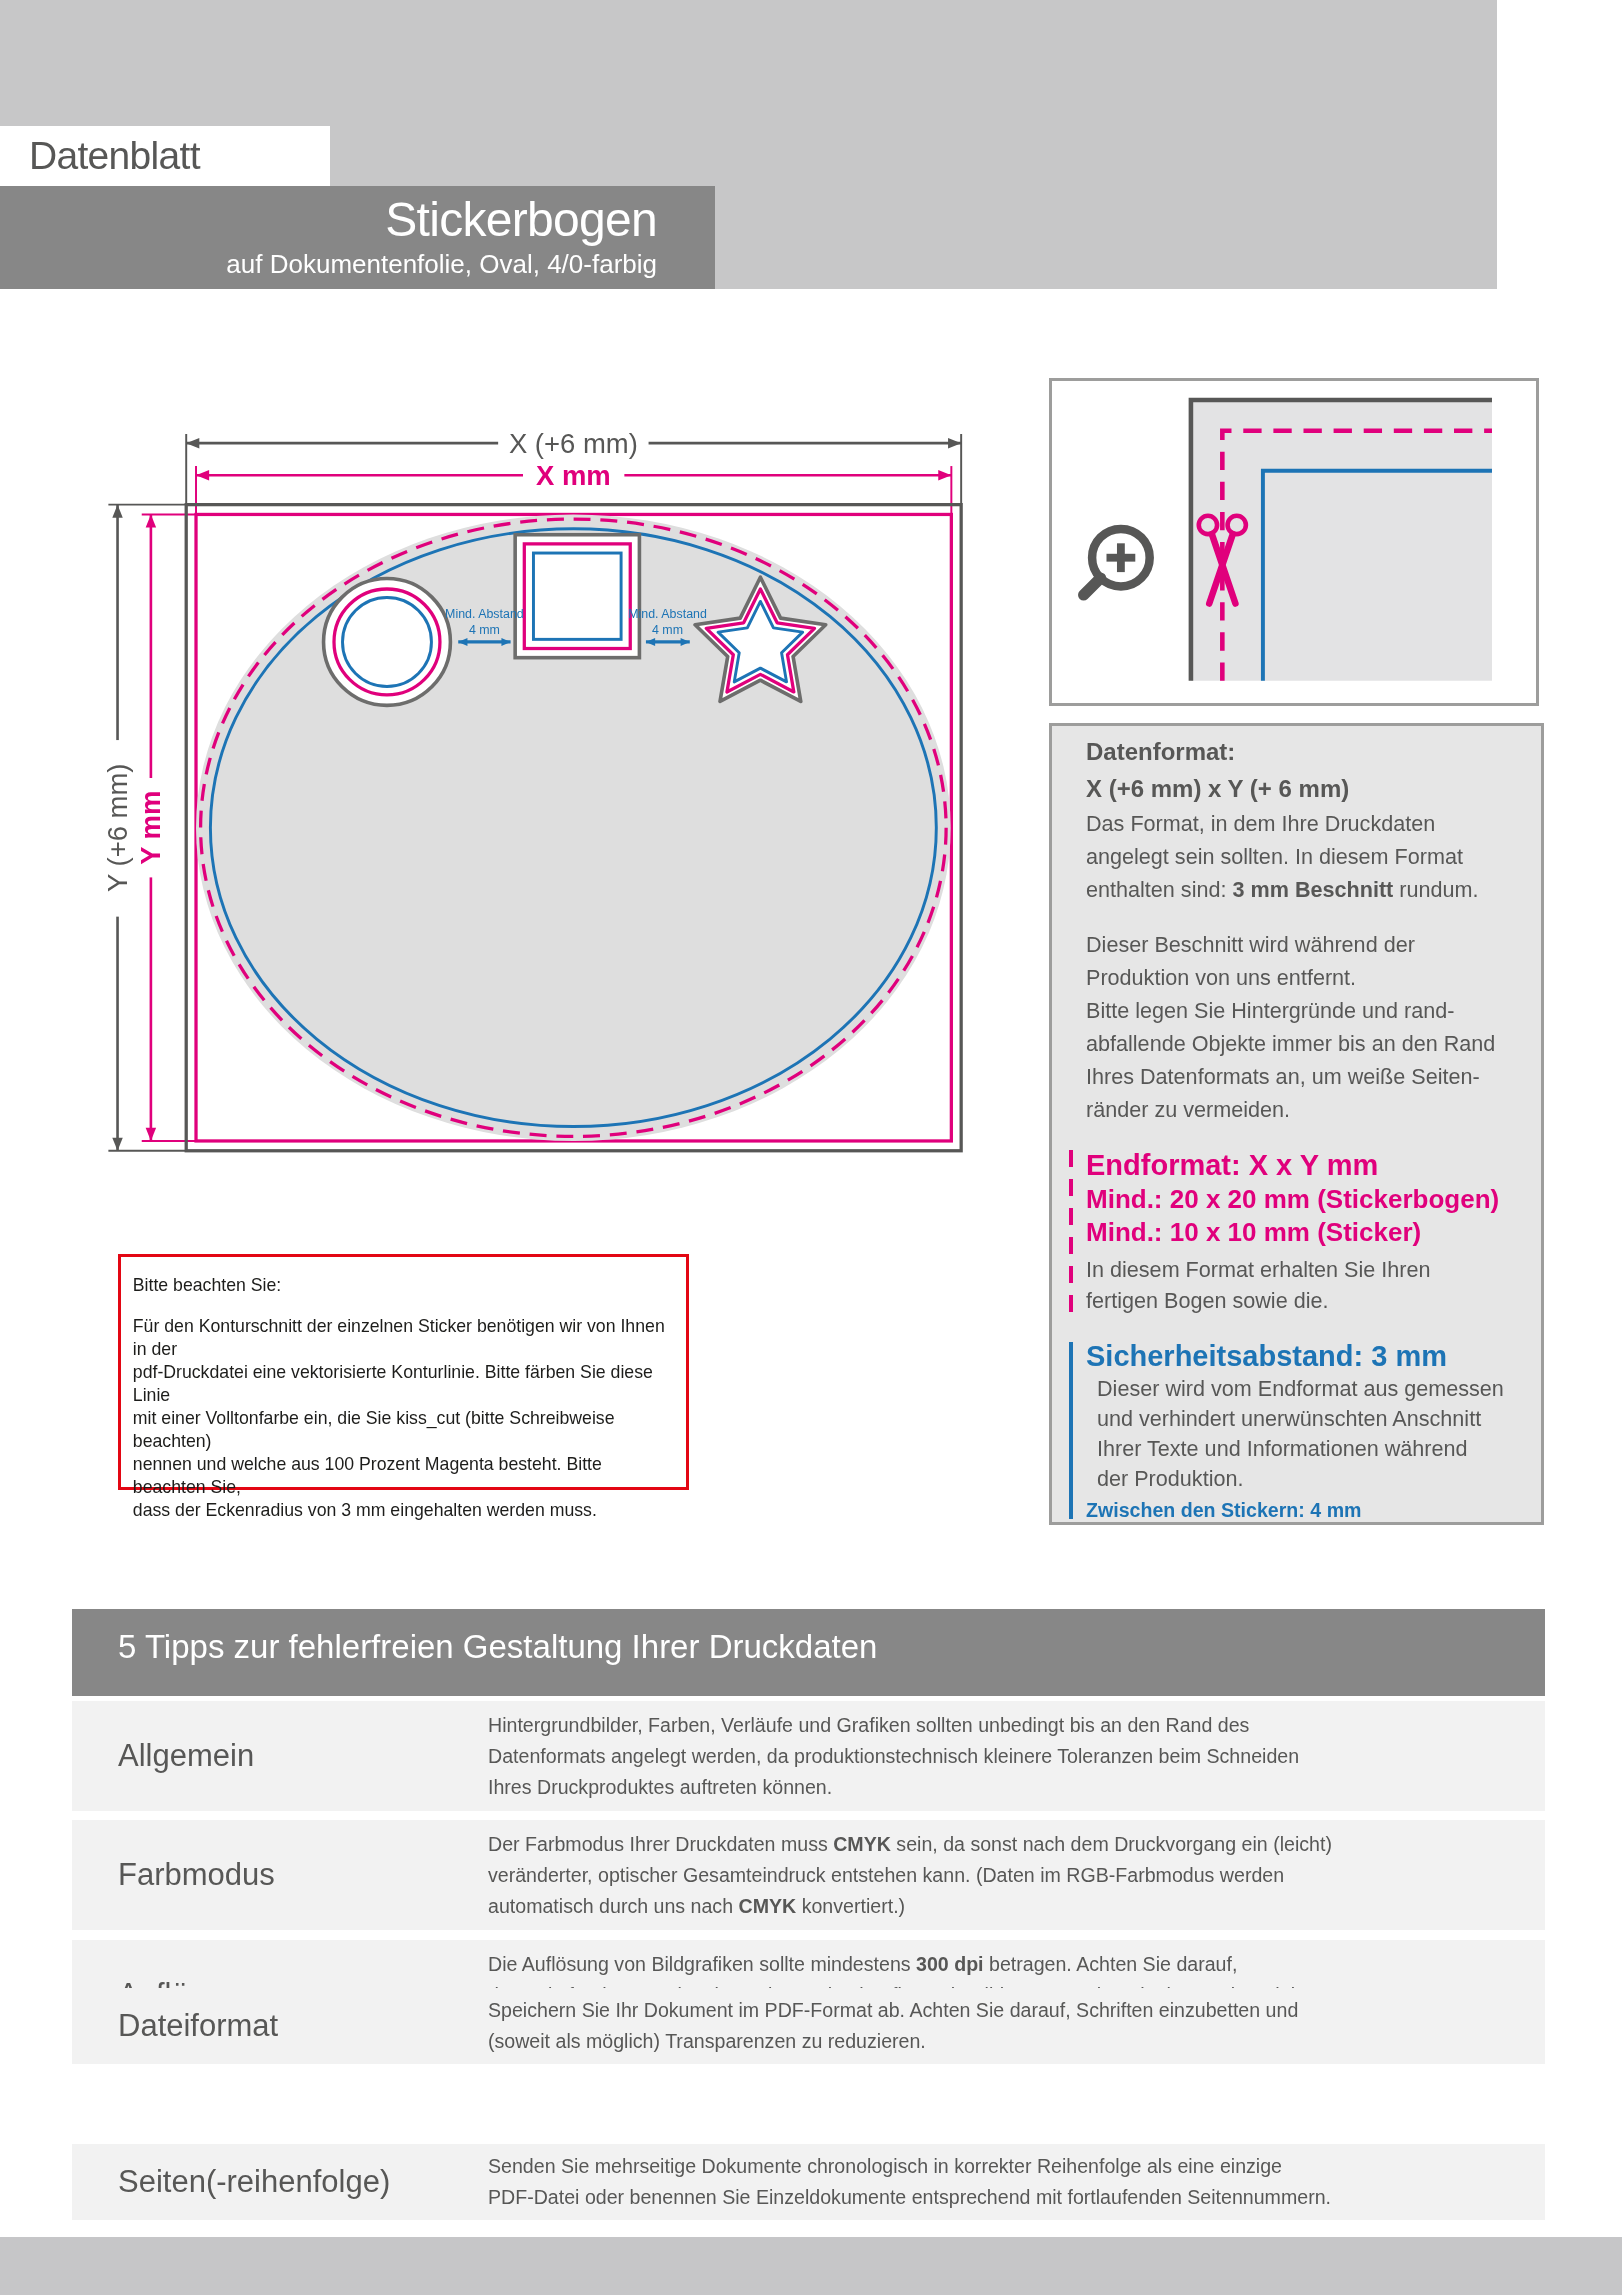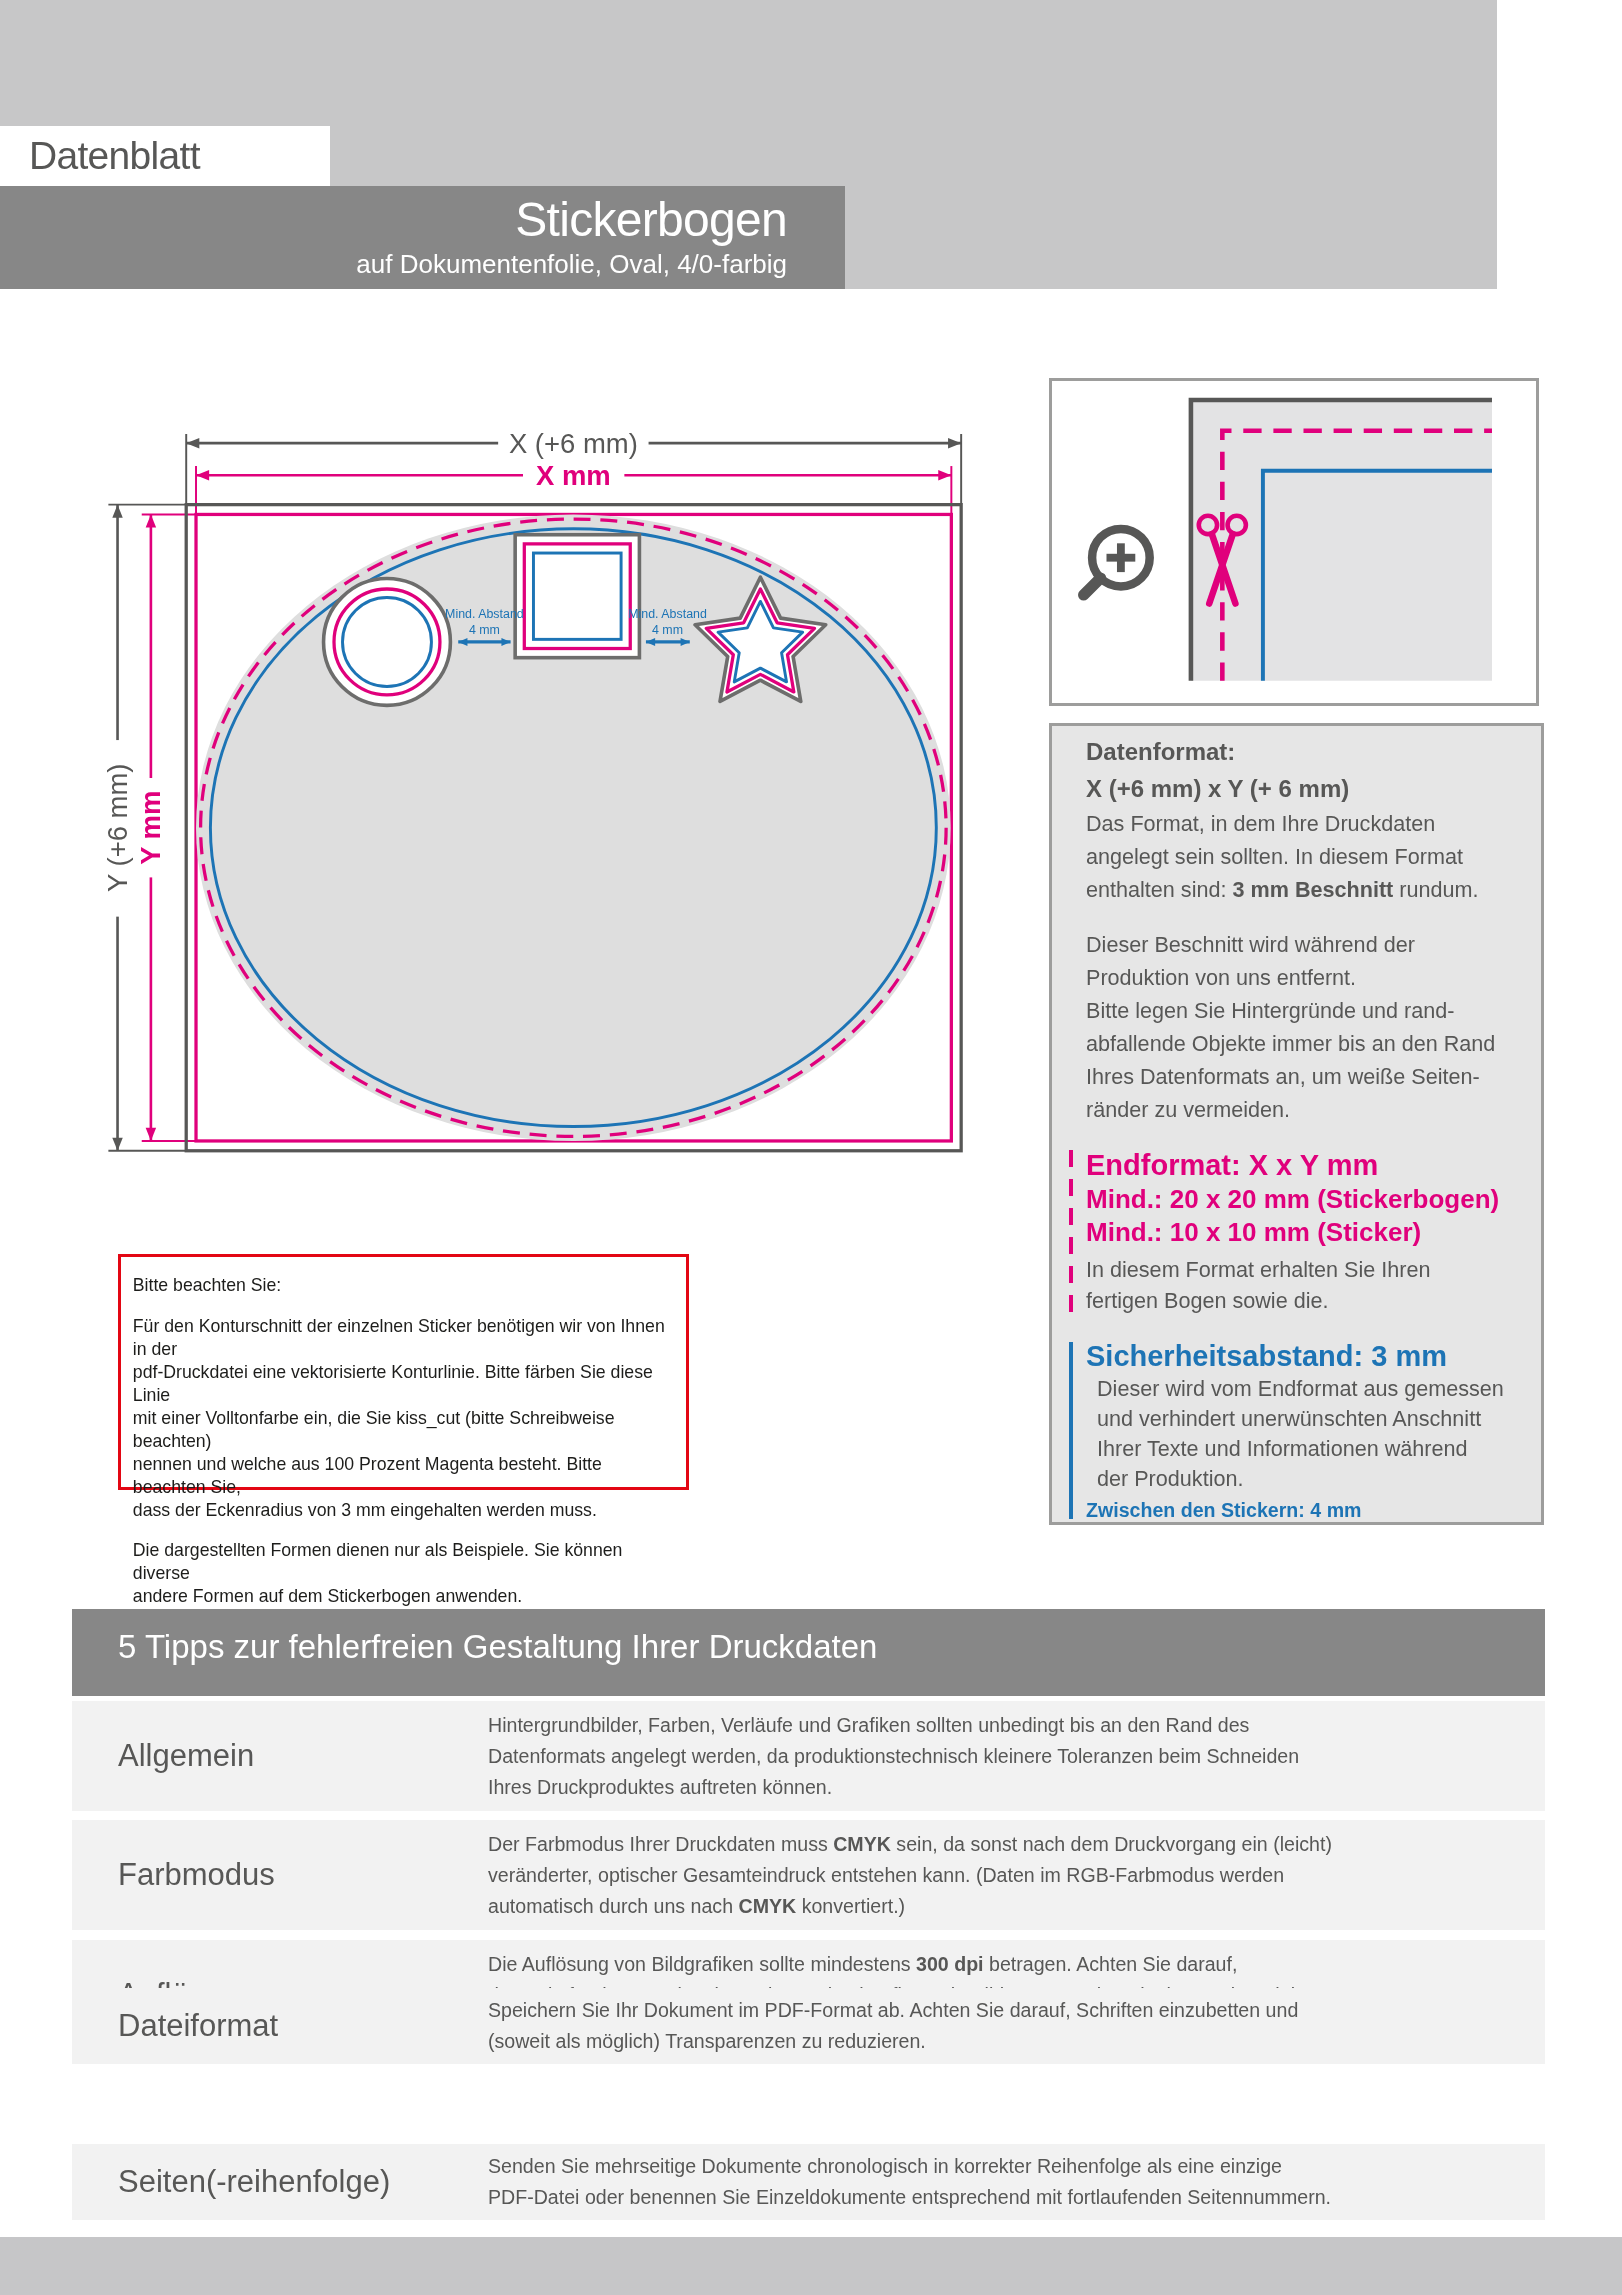--- a/index.html
+++ b/index.html
@@ -5,21 +5,21 @@
   html,body{margin:0;padding:0;background:#ffffff;}
   #page{position:relative;width:1623px;height:2295px;background:#ffffff;overflow:hidden;
         font-family:"Liberation Sans",sans-serif;color:#575756;}
   .abs{position:absolute;}
   .pre{white-space:pre-line;}
 
   
   .bg-top{left:0;top:0;width:1497px;height:289px;background:#c7c7c8;}
   .datenblatt-box{left:0;top:126px;width:330px;height:60px;background:#ffffff;}
   .datenblatt-box span{display:block;padding-left:29px;font-size:39px;line-height:60px;color:#575756;letter-spacing:-0.7px;}
-  .title-band{left:0;top:186px;width:845px;height:103px;background:#878787;text-align:right;box-sizing:border-box;padding:6.5px 58px 0 0;color:#fff;}
+  .title-band{left:0;top:186px;width:715px;height:103px;background:#878787;text-align:right;box-sizing:border-box;padding:6.5px 58px 0 0;color:#fff;}
   .title-band .t1{font-size:48px;line-height:54px;letter-spacing:-0.7px;}
   .title-band .t2{font-size:26px;line-height:34px;}
 
   
   .detail-box{left:1049px;top:378px;width:490px;height:328px;background:#fff;border:3.3px solid #9d9d9c;box-sizing:border-box;}
   .info-panel{left:1049px;top:723px;width:495px;height:802px;background:#e6e6e6;border:3.3px solid #9d9d9c;box-sizing:border-box;
               padding:6.5px 23.6px 0 34px;overflow:hidden;}
   .info-panel .h{font-size:24px;font-weight:bold;line-height:37px;color:#575756;}
   .info-panel .body{font-size:21.6px;line-height:33px;color:#575756;}
   .p1{margin-top:0;}
@@ -203,22 +203,20 @@
     </div>
   </div>
 
   <div class="abs notice">
     <div class="nt">Bitte beachten Sie:</div>
     <div class="pre">Für den Konturschnitt der einzelnen Sticker benötigen wir von Ihnen in der
 pdf-Druckdatei eine vektorisierte Konturlinie. Bitte färben Sie diese Linie
 mit einer Volltonfarbe ein, die Sie kiss_cut (bitte Schreibweise beachten)
 nennen und welche aus 100 Prozent Magenta besteht. Bitte beachten Sie,
 dass der Eckenradius von 3 mm eingehalten werden muss.</div>
-    <div class="pre np2">Die dargestellten Formen dienen nur als Beispiele. Sie können diverse
-andere Formen auf dem Stickerbogen anwenden.</div>
   </div>
 
   <div class="abs tips-header">
     <span>5 Tipps zur fehlerfreien Gestaltung Ihrer Druckdaten</span>
   </div>
 
   <div class="abs tip-row r1">
     <div class="tip-label">Allgemein</div>
     <div class="tip-desc pre"><span>Hintergrundbilder, Farben, Verläufe und Grafiken sollten unbedingt bis an den Rand des
 Datenformats angelegt werden, da produktionstechnisch kleinere Toleranzen beim Schneiden

